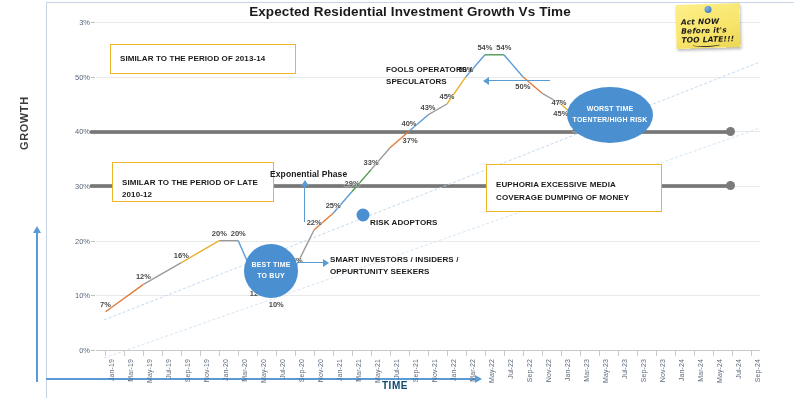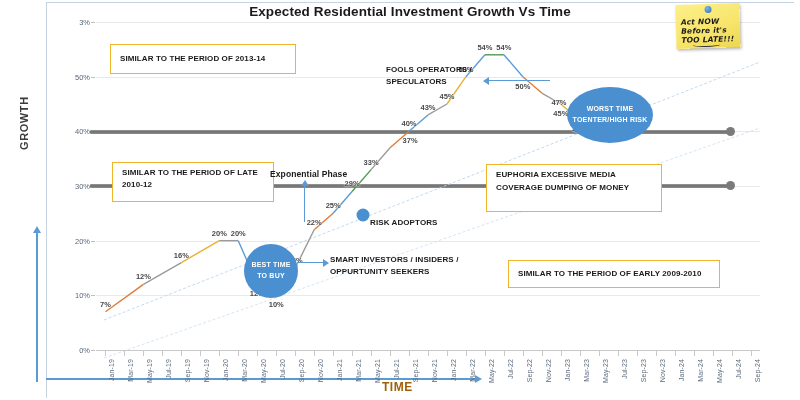--- a/index.html
+++ b/index.html
@@ -74,21 +74,21 @@
   }
   .axis-title-growth{
     position:absolute;left:18px;top:150px;
     font-size:11px;font-weight:bold;color:#3b3b3b;
     letter-spacing:.6px;
     transform:rotate(-90deg);transform-origin:left top;
     white-space:nowrap;
   }
   .axis-title-time{
     position:absolute;left:382px;top:380px;
-    font-size:12px;font-weight:bold;color:#a16207;letter-spacing:.5px;
+    font-size:10px;font-weight:bold;color:#0c4a6e;letter-spacing:.5px;
   }
 
   
   .xaxis{
     position:absolute;left:96px;top:350px;width:664px;height:2px;
     border-top:1px solid #c9c9c9;
   }
   .xtick{
     position:absolute;top:0;width:1px;height:5px;background:#c9c9c9;
   }
@@ -108,21 +108,21 @@
 
   
   .callout{
     position:absolute;box-sizing:border-box;
     border:1.6px solid #f0b429;background:#ffffff;
     font-size:8px;font-weight:bold;color:#1a1a1a;
     letter-spacing:.1px;line-height:1.45;
     display:flex;align-items:center;
     padding:4px 9px;
   }
-  .callout.multiline{display:block;padding-top:4px;}
+  .callout.multiline{display:block;padding-top:14px;}
 
   
   .annot{
     position:absolute;font-size:8px;font-weight:bold;color:#1a1a1a;
     line-height:1.45;white-space:pre-line;letter-spacing:.1px;
   }
 
   
   .bubble{
     position:absolute;border-radius:50%;
@@ -358,21 +358,20 @@
       <div class="dlabel" style="left: 559px; top: 102.067px;">47%</div>
       <div class="dlabel" style="left: 560.8px; top: 113px;">45%</div>
       <div class="dlabel" style="left: 579.771px; top: 129.4px;">42%</div>
       <div class="dlabel" style="left: 598.743px; top: 123.333px;">40%</div>
     </div>
 
   <div class="callout" style="left:110px;top:44px;width:186px;height:30px;">SIMILAR TO THE PERIOD OF 2013-14</div>
 
   <div class="callout multiline" style="left:112px;top:162px;width:162px;height:40px;">SIMILAR TO THE PERIOD OF LATE 2010-12</div>
 
-  <div class="callout" style="left:508px;top:260px;width:212px;height:28px;">SIMILAR TO THE PERIOD OF EARLY 2009-2010</div>
 
   <div class="callout multiline" style="left:486px;top:164px;width:176px;height:48px;line-height:1.6;">EUPHORIA
 EXCESSIVE MEDIA COVERAGE
 DUMPING OF MONEY</div>
 
   <div class="annot" style="left:386px;top:64px;">FOOLS OPERATORS /
 SPECULATORS</div>
 
   <div class="annot" style="left:270px;top:168px;font-size:8.5px;">Exponential Phase</div>
 

